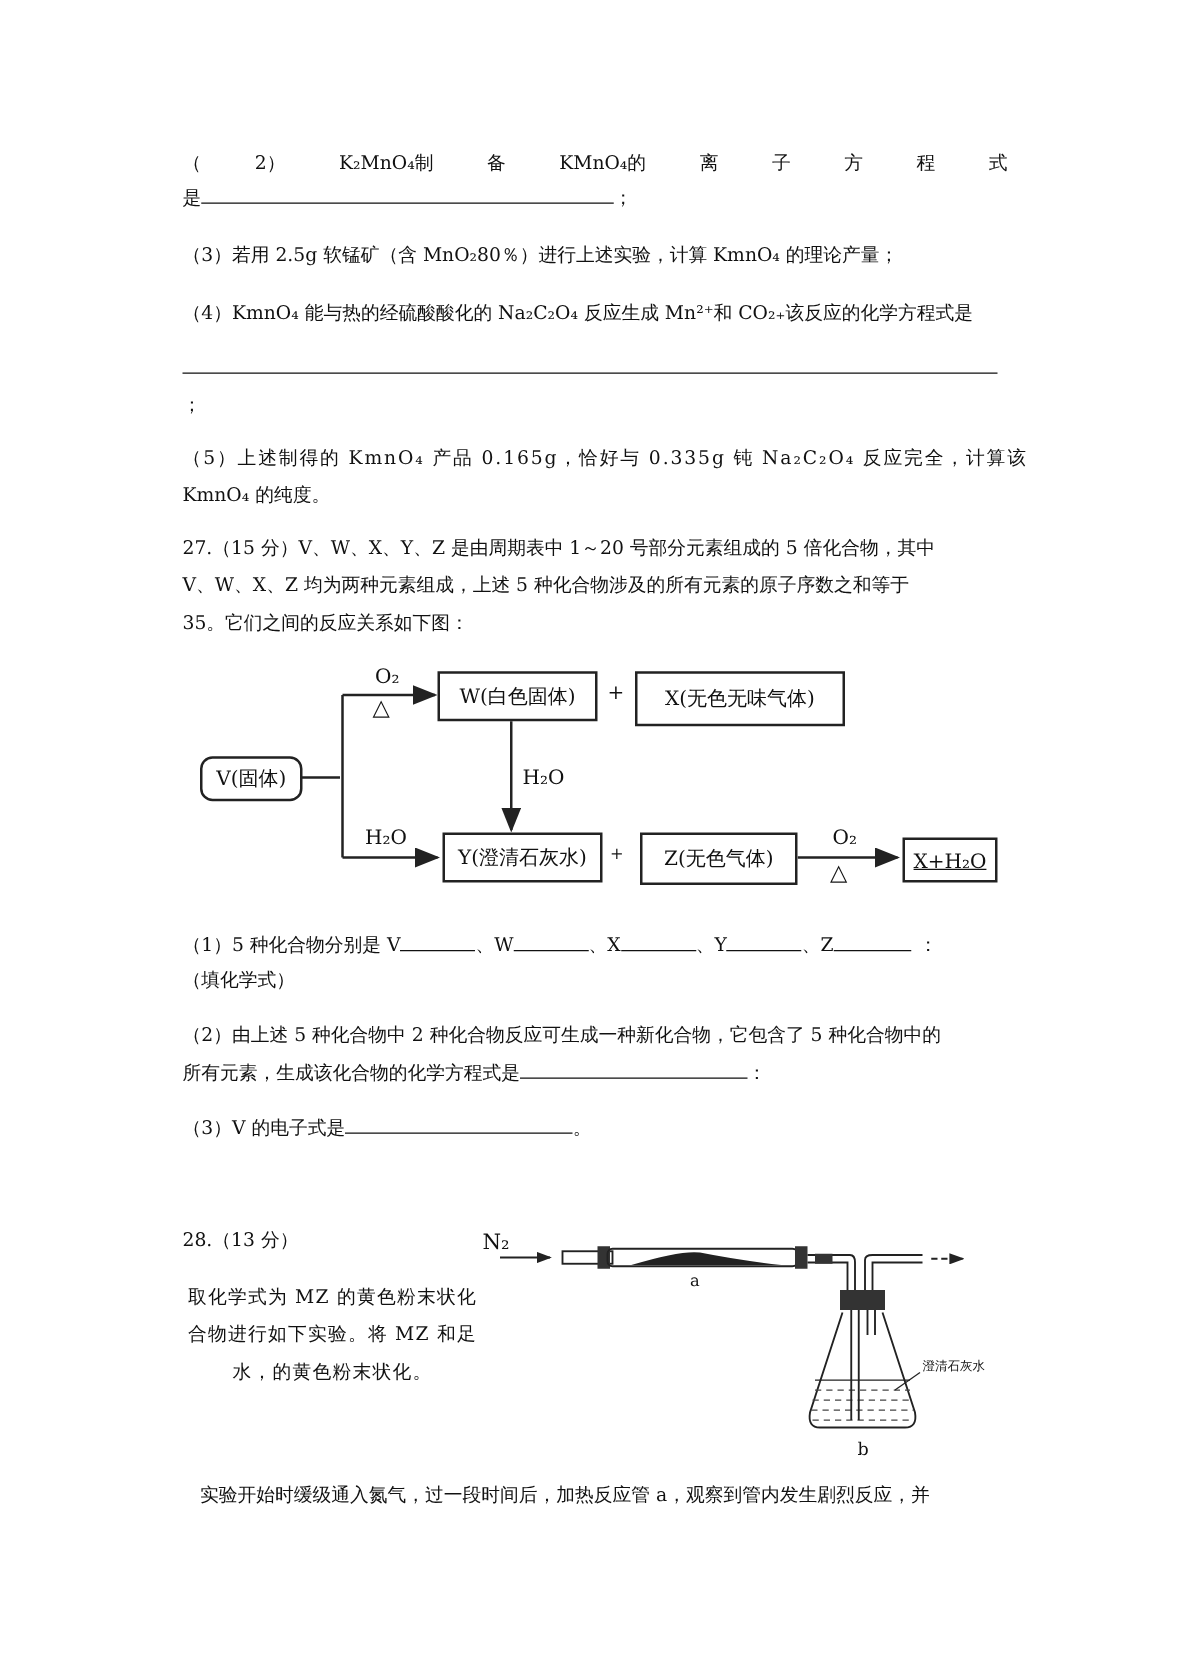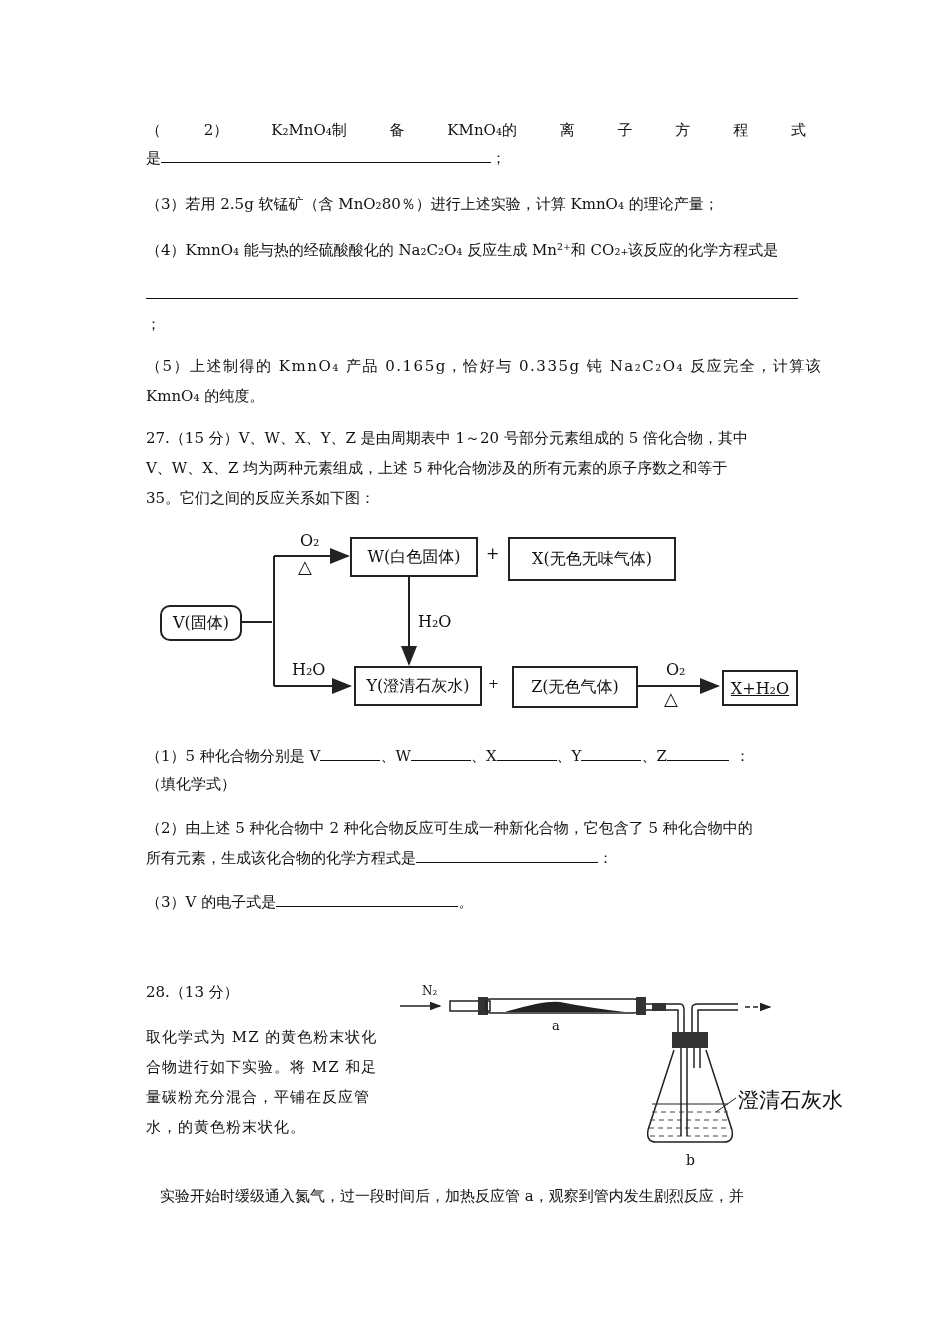--- a/index.html
+++ b/index.html
@@ -5,21 +5,21 @@
   html, body { margin:0; padding:0; background:#ffffff; }
   body { width:950px; height:1344px; position:relative; overflow:hidden;
          font-family:"DejaVu Serif","Liberation Serif",serif; color:#111; font-size:15px; }
   .line { position:absolute; left:146px; width:660px; white-space:nowrap; line-height:20px; }
   .just { display:flex; justify-content:space-between; }
   .blank { display:inline-block; border-bottom:1px solid #111; height:14px; vertical-align:baseline; }
   .hr { position:absolute; left:146px; width:652px; border-top:1px solid #111; }
   .box { position:absolute; border:2px solid #222; font-size:16px; display:flex; align-items:center; justify-content:center; background:#fff; }
   .lbl { position:absolute; font-size:16px; }
   svg { position:absolute; }
-  .para { position:absolute; left:146px; width:240px; line-height:30px; font-size:15px; letter-spacing:1px; }
+  .para { position:absolute; left:146px; width:240px; line-height:30px; font-size:15px; letter-spacing:1px;text-align:center; }
 </style>
 </head>
 <body>
 
 <div class="line just" style="top:120px;">
   <span>（</span>
   <span>2）</span>
   <span>K₂MnO₄制</span>
   <span>备</span>
   <span>KMnO₄的</span>
@@ -83,21 +83,20 @@
   <span>所有元素，生成该化合物的化学方程式是</span><span class="blank" style="width:182px;"></span><span>：</span>
 </div>
 <div class="line" style="top:892px;">
   <span>（3）V 的电子式是</span><span class="blank" style="width:182px;"></span><span>。</span>
 </div>
 
 <div class="line" style="top:982px;">28.（13 分）</div>
 <div class="para" style="top:1022px;">
   <div>取化学式为 MZ 的黄色粉末状化</div>
   <div>合物进行如下实验。将 MZ 和足</div>
-  <div>量碳粉充分混合，平铺在反应管</div>
   <div>水，的黄色粉末状化。</div>
 </div>
 
 <svg width="950" height="1344" style="left:0;top:0;">
   <defs>
     <marker id="ah2" markerWidth="8" markerHeight="6" refX="7" refY="3" orient="auto">
       <path d="M0,0 L8,3 L0,6 Z" fill="#222"></path>
     </marker>
   </defs>
   <line x1="400" y1="1006" x2="440" y2="1006" stroke="#222" stroke-width="1.5" marker-end="url(#ah2)"></line>
@@ -120,18 +119,18 @@
     <line x1="650" y1="1120" x2="730" y2="1120"></line>
     <line x1="649" y1="1128" x2="731" y2="1128"></line>
     <line x1="650" y1="1136" x2="730" y2="1136"></line>
   </g>
   <line x1="681" y1="1048" x2="681" y2="1136" stroke="#222" stroke-width="1.5"></line>
   <line x1="687" y1="1048" x2="687" y2="1136" stroke="#222" stroke-width="1.5"></line>
   <line x1="694" y1="1048" x2="694" y2="1068" stroke="#222" stroke-width="1.5"></line>
   <line x1="700" y1="1048" x2="700" y2="1068" stroke="#222" stroke-width="1.5"></line>
   <line x1="716" y1="1112" x2="736" y2="1098" stroke="#222" stroke-width="1"></line>
 </svg>
-<div class="lbl" style="left:422px;top:984px;font-size:12px;">N₂</div>
+<div class="lbl" style="left:386px;top:984px;font-size:17px;">N₂</div>
 <div class="lbl" style="left:552px;top:1018px;font-size:13px;">a</div>
 <div class="lbl" style="left:686px;top:1152px;font-size:14px;">b</div>
-<div class="lbl" style="left:738px;top:1086px;font-size:21px;">澄清石灰水</div>
+<div class="lbl" style="left:738px;top:1086px;font-size:10px;">澄清石灰水</div>
 
 <div class="line" style="top:1186px;margin-left:14px;">实验开始时缓级通入氮气，过一段时间后，加热反应管 a，观察到管内发生剧烈反应，并</div>
 
 </body></html>

